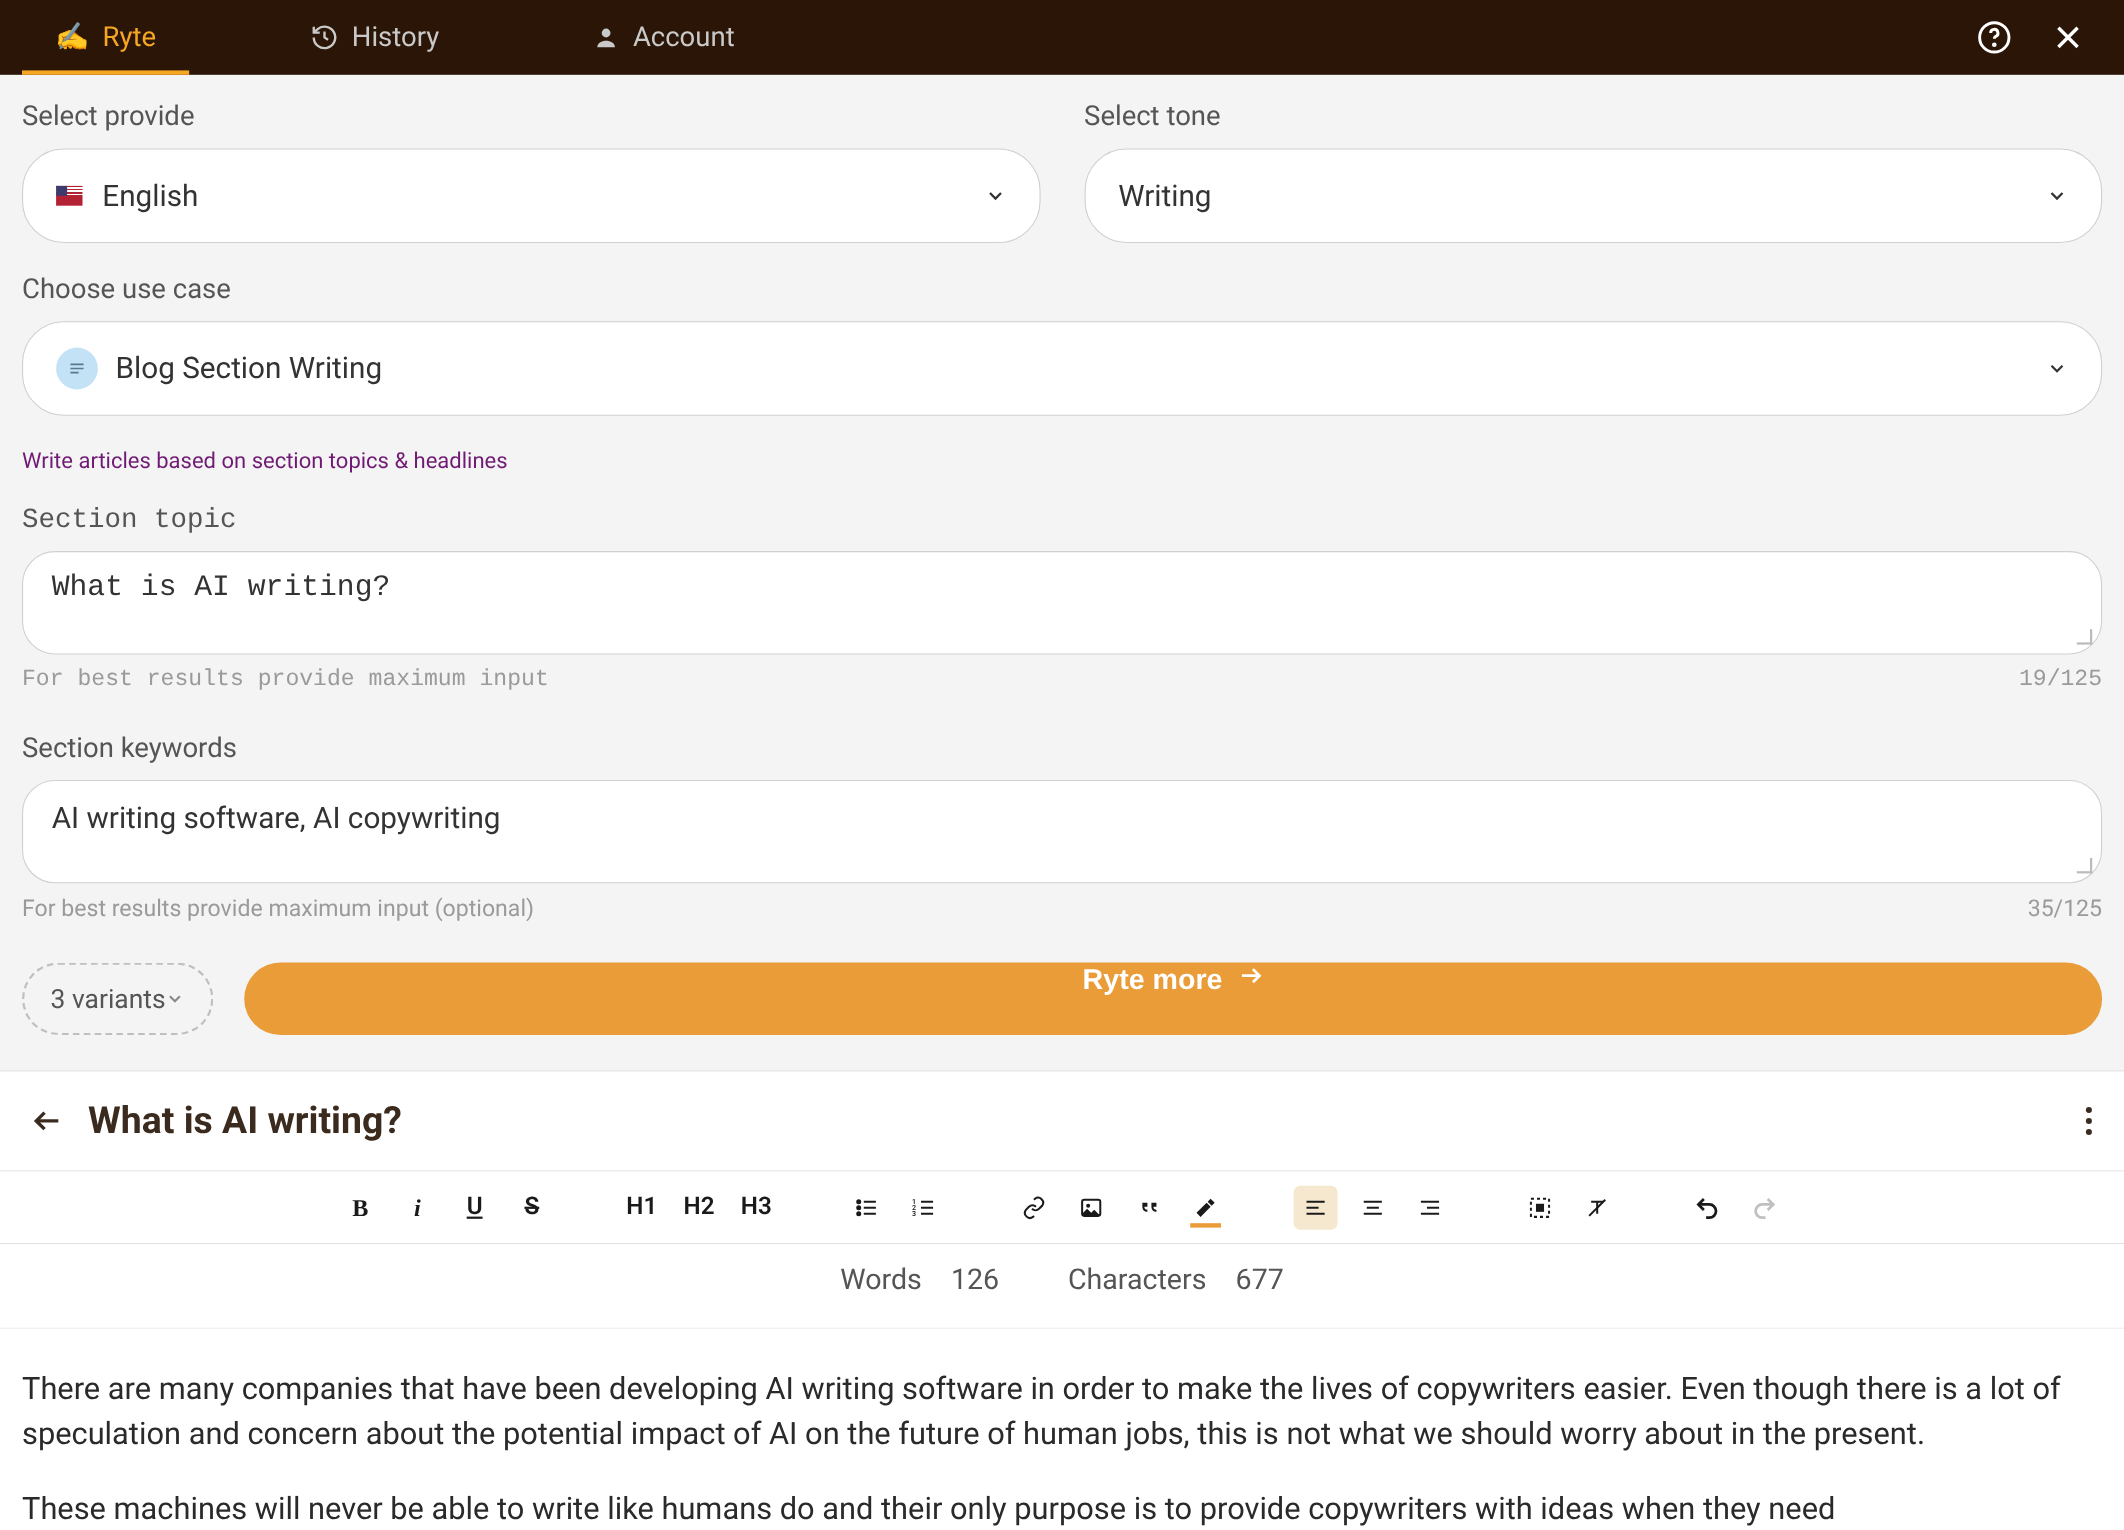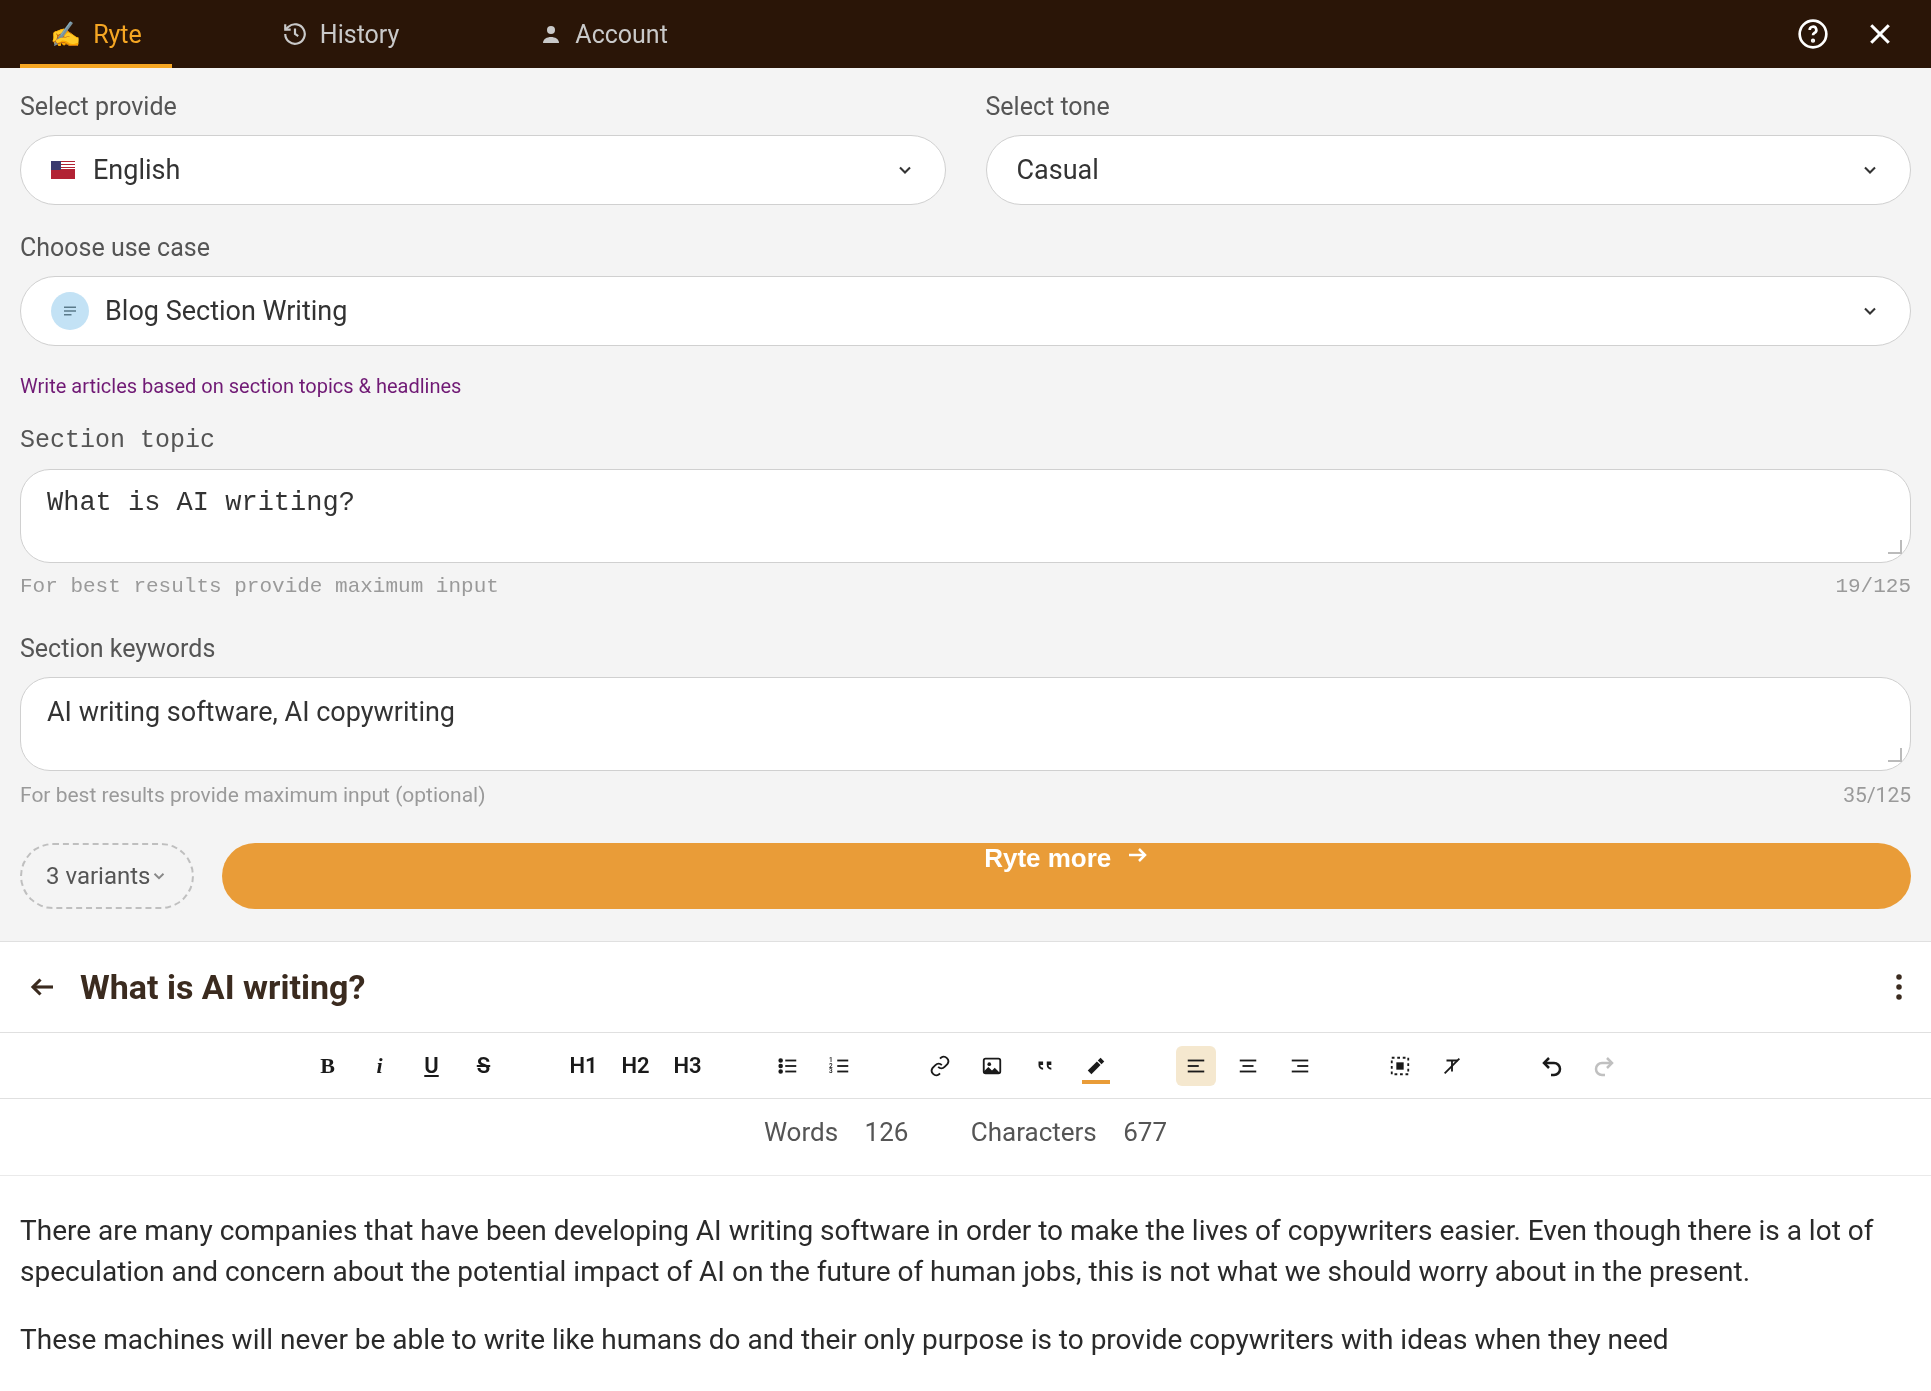--- a/index.html
+++ b/index.html
@@ -64,21 +64,21 @@
 .label {
   font-size: 25px;
   color: #555;
   margin-bottom: 14px;
   display: block;
 }
 .select-box {
   background: #fff;
   border: 1px solid #d0d0d0;
   border-radius: 38px;
-  height: 70px;
+  height: 86px;
   display: flex;
   align-items: center;
   padding: 0 30px;
   cursor: pointer;
   position: relative;
   font-size: 27px;
 }
 .select-flag {
   width: 24px; height: 18px;
   background: linear-gradient(to bottom, #b22234 0%, #b22234 7.7%, #fff 7.7%, #fff 15.4%, #b22234 15.4%, #b22234 23%, #fff 23%, #fff 30.8%, #b22234 30.8%, #b22234 38.5%, #fff 38.5%, #fff 46.2%, #b22234 46.2%, #b22234 100%);
@@ -284,21 +284,21 @@
         <span class="chev">
           <svg width="20" height="20" viewBox="0 0 24 24" fill="none" stroke="currentColor" stroke-width="2.5">
               <polyline points="6 9 12 15 18 9"></polyline>
             </svg>
         </span>
       </div>
     </div>
     <div class="col">
       <label class="label">Select tone</label>
       <div class="select-box">
-        <span>Casual</span>
+        <span>Writing</span>
         <span class="chev">
           <svg width="20" height="20" viewBox="0 0 24 24" fill="none" stroke="currentColor" stroke-width="2.5">
               <polyline points="6 9 12 15 18 9"></polyline>
             </svg>
         </span>
       </div>
     </div>
   </div>
 
   <div style="margin-bottom:28px;">

